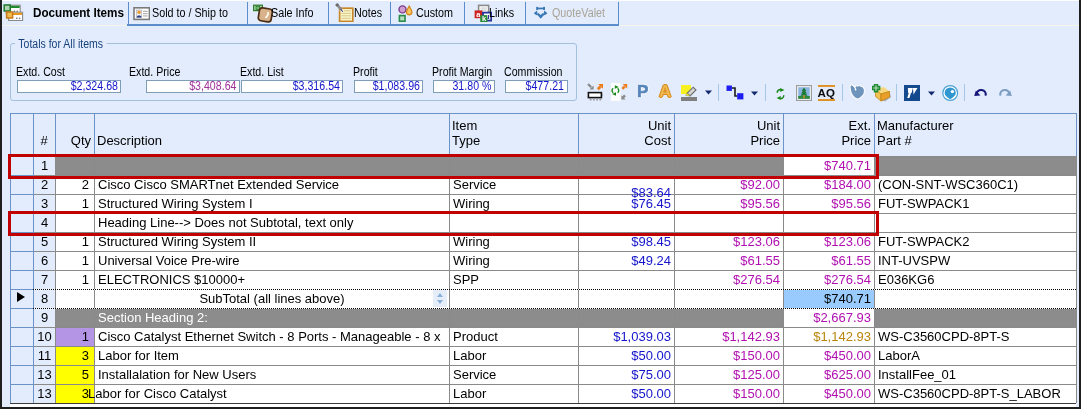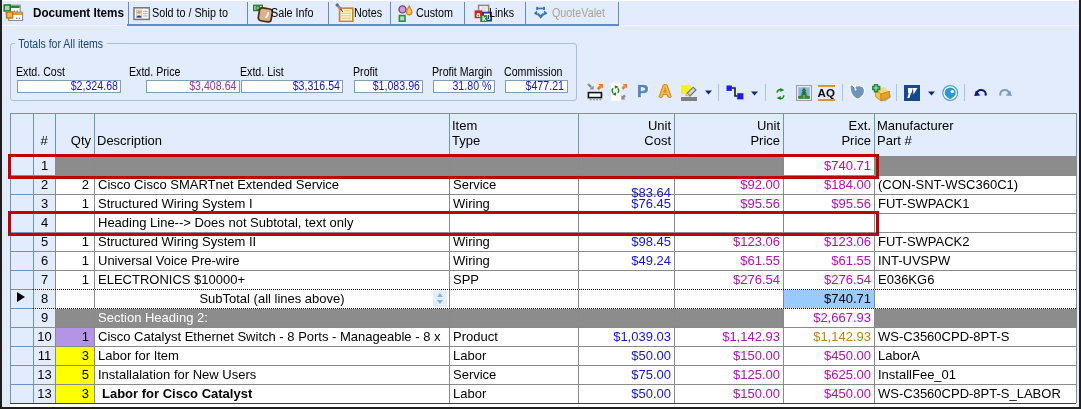--- a/index.html
+++ b/index.html
@@ -421,21 +421,21 @@
 <div class="cell" style="left:34px;top:364.5px;width:21px;color:#000;text-align:center;">13</div>
 <div class="cell r" style="left:56px;top:364.5px;width:38px;color:#000;padding-right:5px;">5</div>
 <div class="cell l" style="left:95px;top:364.5px;width:354px;color:#000;">Installalation for New Users</div>
 <div class="cell l" style="left:450px;top:364.5px;width:128px;color:#000;">Service</div>
 <div class="cell r" style="left:579px;top:364.5px;width:95px;color:#1414cc;">$75.00</div>
 <div class="cell r" style="left:675px;top:364.5px;width:108px;color:#b010b0;text-align:right;">$125.00</div>
 <div class="cell r" style="left:784px;top:364.5px;width:90px;color:#b010b0;">$625.00</div>
 <div class="cell l" style="left:875px;top:364.5px;width:201px;color:#000;">InstallFee_01</div>
 <div class="cell" style="left:34px;top:383.5px;width:21px;color:#000;text-align:center;">13</div>
 <div class="cell r" style="left:56px;top:383.5px;width:38px;color:#000;padding-right:5px;">3</div>
-<div class="cell l" style="left:99px;top:383.5px;width:354px;color:#000;font-weight:bold;">Labor for Cisco Catalyst</div>
+<div class="cell l" style="left:85px;top:383.5px;width:354px;color:#000;">Labor for Cisco Catalyst</div>
 <div class="cell l" style="left:450px;top:383.5px;width:128px;color:#000;">Labor</div>
 <div class="cell r" style="left:579px;top:383.5px;width:95px;color:#1414cc;">$50.00</div>
 <div class="cell r" style="left:675px;top:383.5px;width:108px;color:#b010b0;">$150.00</div>
 <div class="cell r" style="left:784px;top:383.5px;width:90px;color:#b010b0;">$450.00</div>
 <div class="cell l" style="left:875px;top:383.5px;width:201px;color:#000;">WS-C3560CPD-8PT-S_LABOR</div>
 <div class="abs" style="left:17px;top:292.0px;width:0;height:0;border-left:8px solid #000;border-top:5.5px solid transparent;border-bottom:5.5px solid transparent;"></div>
 <div class="abs" style="left:33px;top:288.5px;width:1043px;height:1px;background:repeating-linear-gradient(90deg,#000 0 1px,#fff 1px 2px);"></div>
 <div class="abs" style="left:33px;top:307.5px;width:1043px;height:1px;background:repeating-linear-gradient(90deg,#000 0 1px,#fff 1px 2px);"></div>
 <div class="abs" style="left:433px;top:289.5px;width:14px;height:17px;background:#e4edf8;">
 <svg width="14" height="17" viewBox="0 0 14 17">

